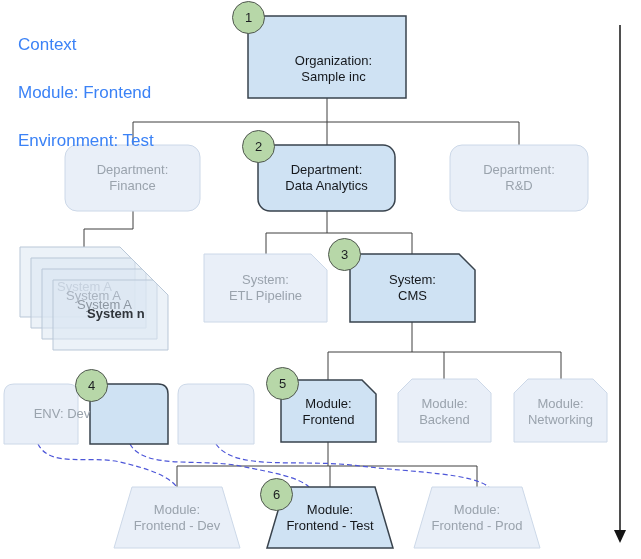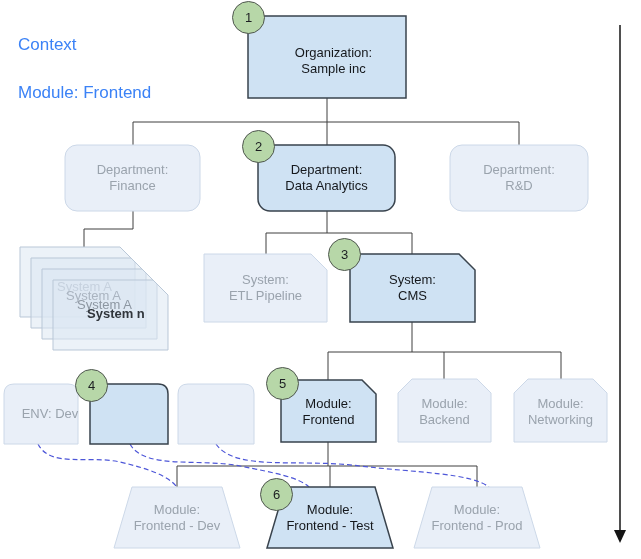--- a/index.html
+++ b/index.html
@@ -89,43 +89,44 @@
     <path class="dimshape" d="M514 393 L528 379 H593 L607 393 V442 H514 Z"></path>
 
     <path class="dimshape" d="M132 487 H222 L240 548 H114 Z"></path>
     <path class="active" d="M285 487 H375 L393 548 H267 Z"></path>
     <path class="dimshape" d="M432 487 H522 L540 548 H414 Z"></path>
   </svg>
 
   <div id="context">
     <div>Context</div>
     <div>Module: Frontend</div>
+    <div>Environment: Test</div>
   </div>
 
-  <div class="label" style="left:248px;top:20px;width:171px;height:82px">Organization:
+  <div class="label" style="left:248px;top:28px;width:171px;height:82px">Organization:
 Sample inc</div>
 
   <div class="label dim" style="left:65px;top:145px;width:135px;height:66px">Department:
 Finance</div>
   <div class="label" style="left:258px;top:145px;width:137px;height:66px">Department:
 Data Analytics</div>
   <div class="label dim" style="left:450px;top:145px;width:138px;height:66px">Department:
 R&amp;D</div>
 
   <span class="stacklabel s1" style="left:57px;top:280px">System A</span>
   <span class="stacklabel s2" style="left:66px;top:289px">System A</span>
   <span class="stacklabel s3" style="left:77px;top:298px">System A</span>
   <span class="stacklabel s4" style="left:87px;top:307px">System n</span>
 
   <div class="label dim" style="left:204px;top:254px;width:123px;height:68px">System:
 ETL Pipeline</div>
   <div class="label" style="left:350px;top:254px;width:125px;height:68px">System:
 CMS</div>
 
-  <div class="label dim" style="left:4px;top:384px;width:92px;height:60px">ENV: Dev</div>
+  <div class="label dim" style="left:16px;top:384px;width:92px;height:60px">ENV: Dev</div>
 
   <div class="label" style="left:281px;top:382px;width:95px;height:60px">Module:
 Frontend</div>
   <div class="label dim" style="left:398px;top:381px;width:93px;height:61px">Module:
 Backend</div>
   <div class="label dim" style="left:514px;top:381px;width:93px;height:61px">Module:
 Networking</div>
 
   <div class="label dim" style="left:114px;top:487px;width:126px;height:61px">Module:
 Frontend - Dev</div>

